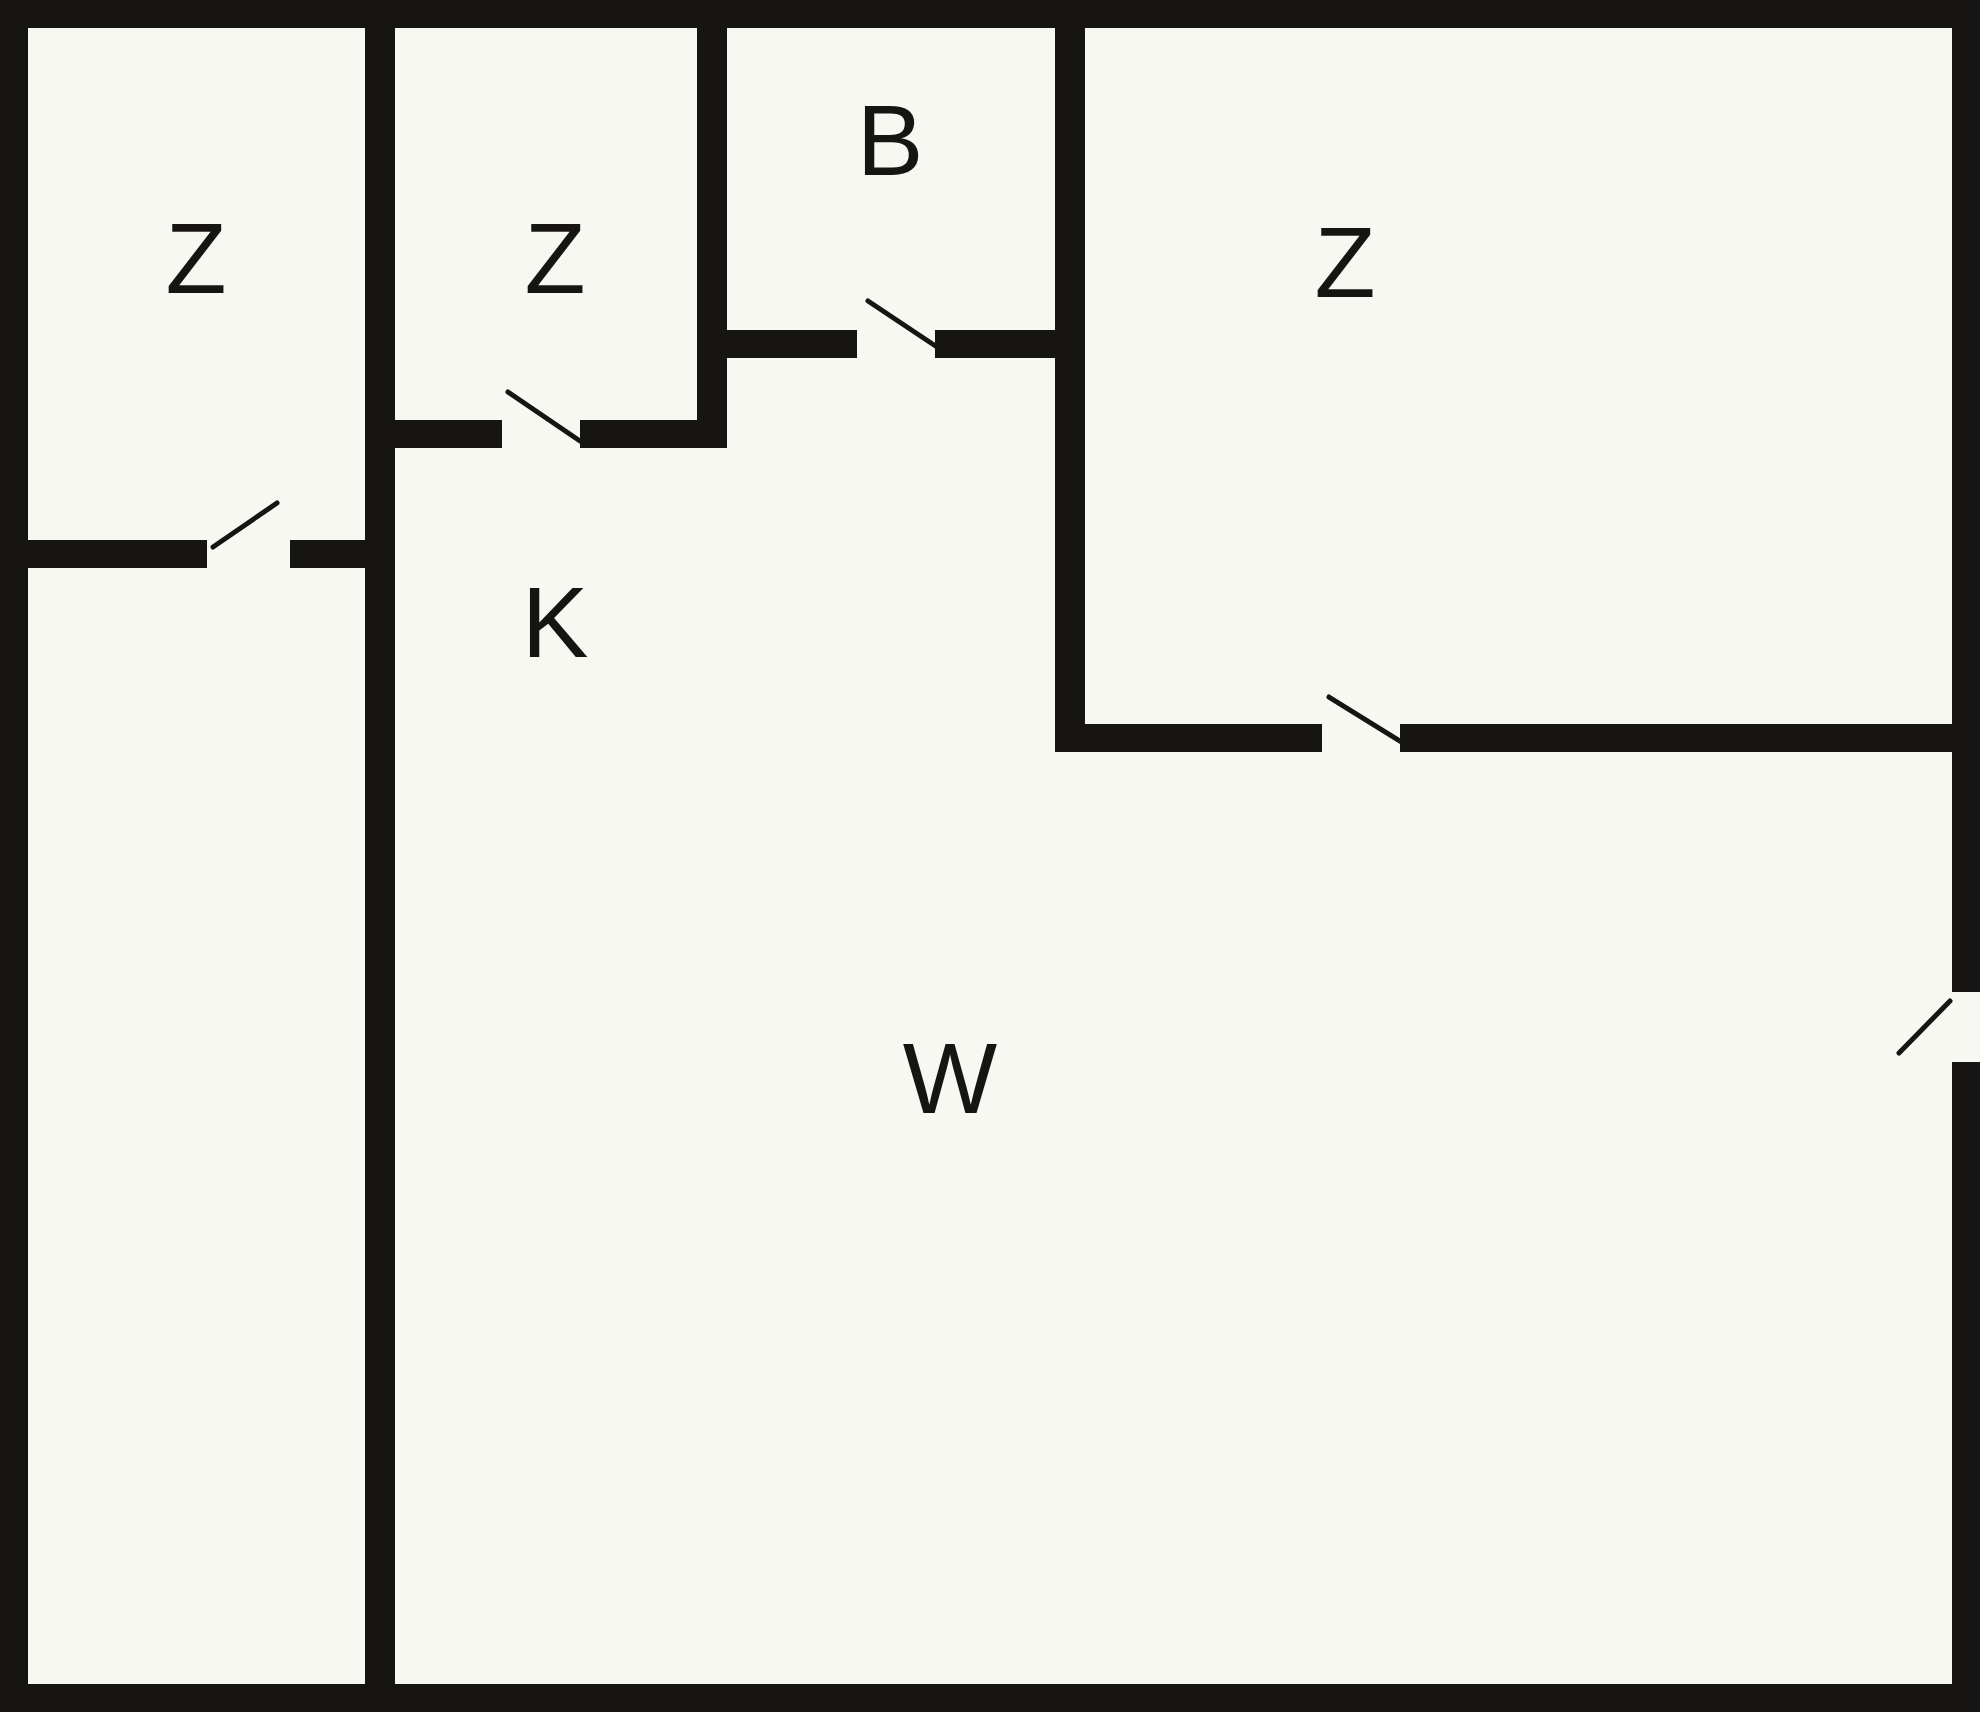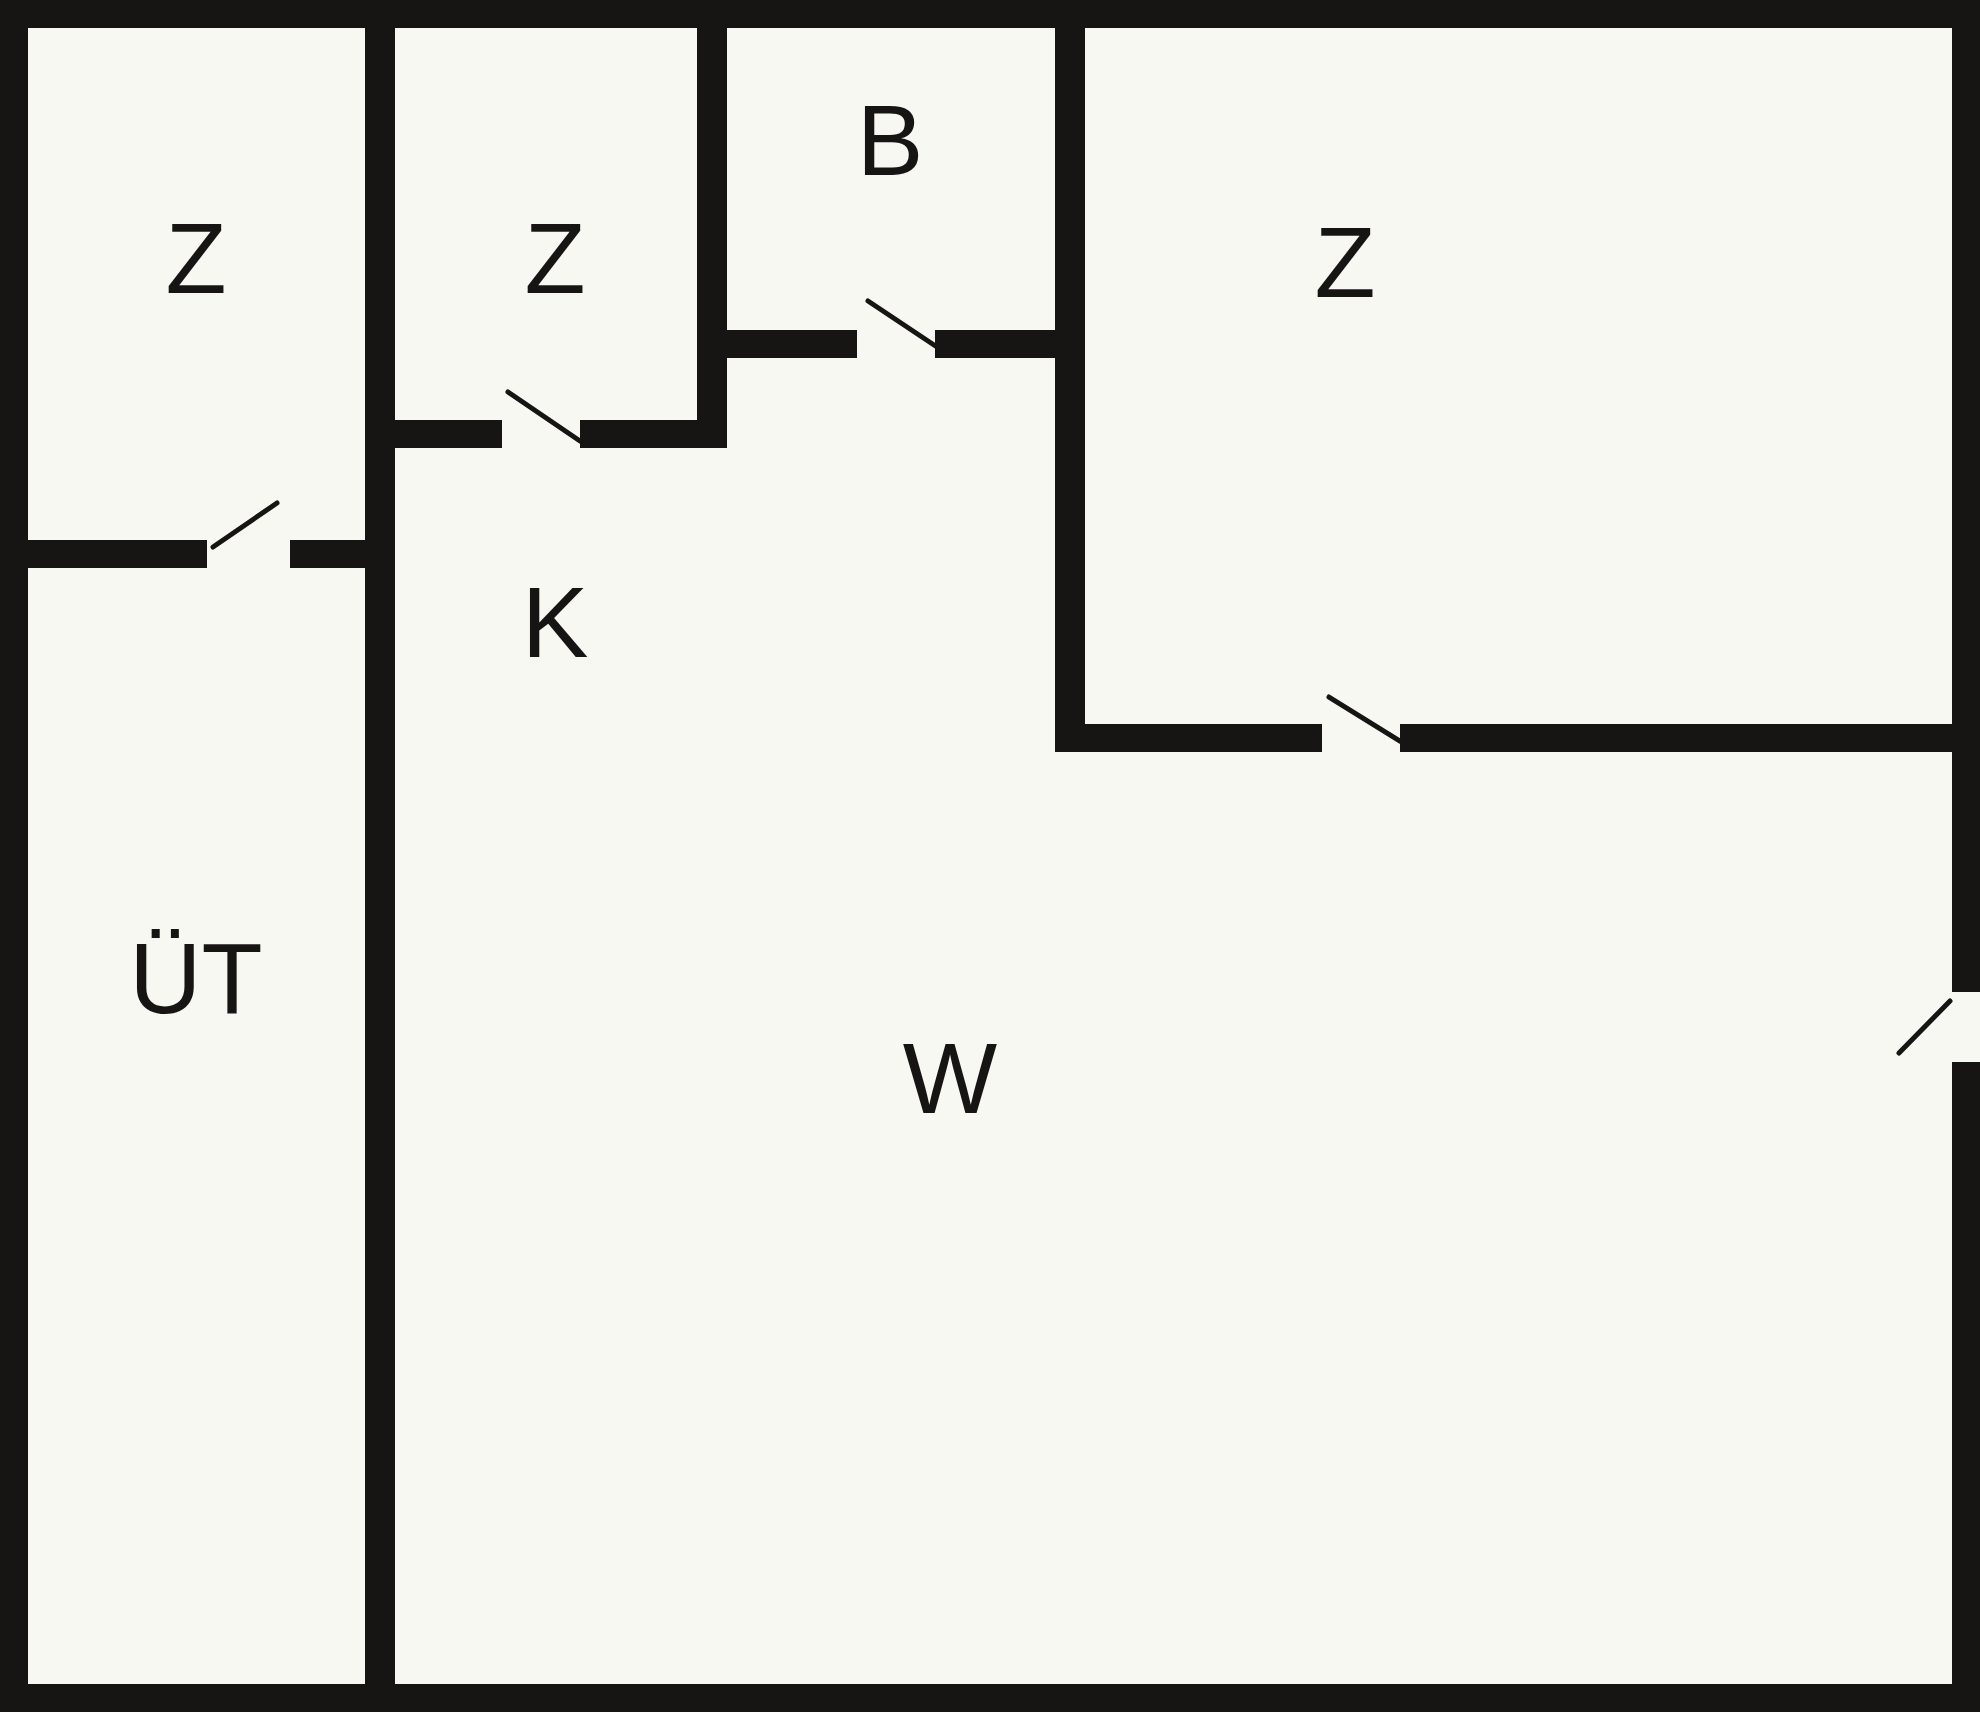--- a/index.html
+++ b/index.html
@@ -70,16 +70,15 @@
     <line x1="868" y1="301" x2="937" y2="347"></line>
     <line x1="1329" y1="697" x2="1400" y2="741"></line>
     <line x1="1899" y1="1053" x2="1950" y2="1001"></line>
   </svg>
 
   <span class="room-label" style="left:196px;  top:258px;">Z</span>
   <span class="room-label" style="left:555px;  top:258px;">Z</span>
   <span class="room-label" style="left:890px;  top:140px;">B</span>
   <span class="room-label" style="left:1345px; top:262px;">Z</span>
   <span class="room-label" style="left:555px;  top:622px;">K</span>
-  <span class="room-label" style="left:196px;  top:978px;">ÜT</span>
   <span class="room-label" style="left:950px;  top:1078px;">W</span>
 
 </div>
 
 </body></html>

